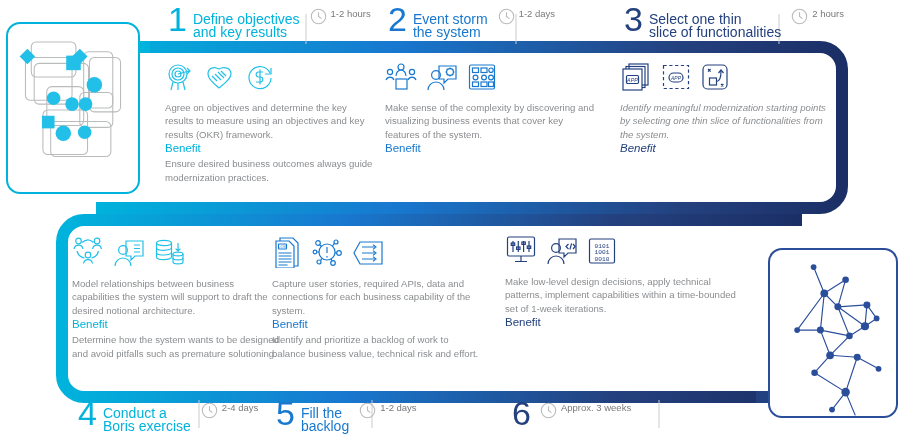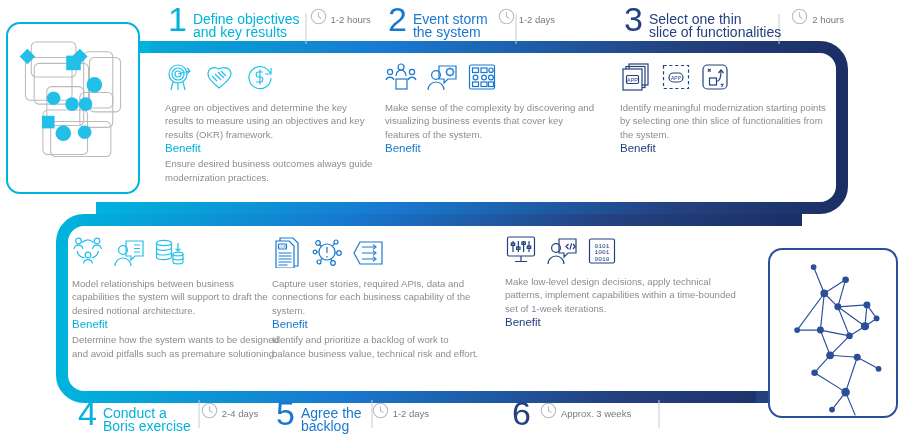--- a/index.html
+++ b/index.html
@@ -29,21 +29,21 @@
   
   .step { position: absolute; display: flex; align-items: flex-start; }
   .step-num {
     font-size: 34px; line-height: 30px; font-weight: 400;
     letter-spacing: -1px;
   }
   .step-title {
     font-size: 14px; line-height: 13px; font-weight: 400;
     margin-left: 7px; margin-top: 9px; white-space: pre-line;
   }
-  .dur { display: flex; align-items: flex-end; margin-left: 10px; margin-top: 4px; }
+  .dur { display: flex; align-items: flex-start; margin-left: 10px; margin-top: 4px; }
   .dur-txt { font-size: 9.5px; color: #77797c; margin-left: 4px; white-space: nowrap; }
   .clock { flex: none; }
   .cyan  { color: #00B3DC; }
   .blue  { color: #1878CF; }
   .navy  { color: #24417F; }
 
   
   .panel { position: absolute; width: 212px; }
   .icons { display: flex; align-items: flex-end; gap: 9px; height: 34px; margin-bottom: 9px; }
   .icons svg { display: block; }
@@ -251,21 +251,21 @@
 slice of functionalities</div>
     <div class="dur">
       <svg class="clock" width="17" height="17" viewBox="0 0 17 17">
         <circle cx="8.5" cy="8.5" r="7.2" fill="none" stroke="#b9bbbd" stroke-width="1.1"></circle>
         <path d="M8.5,4.2 V8.5 L11.4,10.6" fill="none" stroke="#b9bbbd" stroke-width="1.1"></path>
       </svg>
       <span class="dur-txt">2 hours</span>
     </div>
   </div>
 
-  <div class="panel" style="left:620px; top:58px;">
+  <div class="panel" style="left:620px; top:58px;font-style:italic;">
     <div class="icons">
       <svg width="32" height="30" viewBox="0 0 32 30">
         <g fill="none" stroke="#24417F" stroke-width="1.2">
           <rect x="9" y="2" width="19" height="21"></rect>
           <rect x="6" y="4.5" width="19" height="21"></rect>
           <rect x="3" y="7" width="19" height="21" fill="#ffffff"></rect>
           <rect x="6.5" y="13.5" width="12" height="8" rx="1.2"></rect>
         </g>
         <text x="12.5" y="19.6" font-family="Liberation Sans, sans-serif" font-size="5.4" fill="#24417F" text-anchor="middle">APP</text>
       </svg>
@@ -406,21 +406,21 @@
       <svg class="clock" width="17" height="17" viewBox="0 0 17 17">
         <circle cx="8.5" cy="8.5" r="7.2" fill="none" stroke="#b9bbbd" stroke-width="1.1"></circle>
         <path d="M8.5,4.2 V8.5 L11.4,10.6" fill="none" stroke="#b9bbbd" stroke-width="1.1"></path>
       </svg>
       <span class="dur-txt">2-4 days</span>
     </div>
   </div>
 
   <div class="step" style="left:276px; top:398px;">
     <div class="step-num blue">5</div>
-    <div class="step-title blue">Agree the
+    <div class="step-title blue">Fill the
 backlog</div>
     <div class="dur">
       <svg class="clock" width="17" height="17" viewBox="0 0 17 17">
         <circle cx="8.5" cy="8.5" r="7.2" fill="none" stroke="#b9bbbd" stroke-width="1.1"></circle>
         <path d="M8.5,4.2 V8.5 L11.4,10.6" fill="none" stroke="#b9bbbd" stroke-width="1.1"></path>
       </svg>
       <span class="dur-txt">1-2 days</span>
     </div>
   </div>
 

